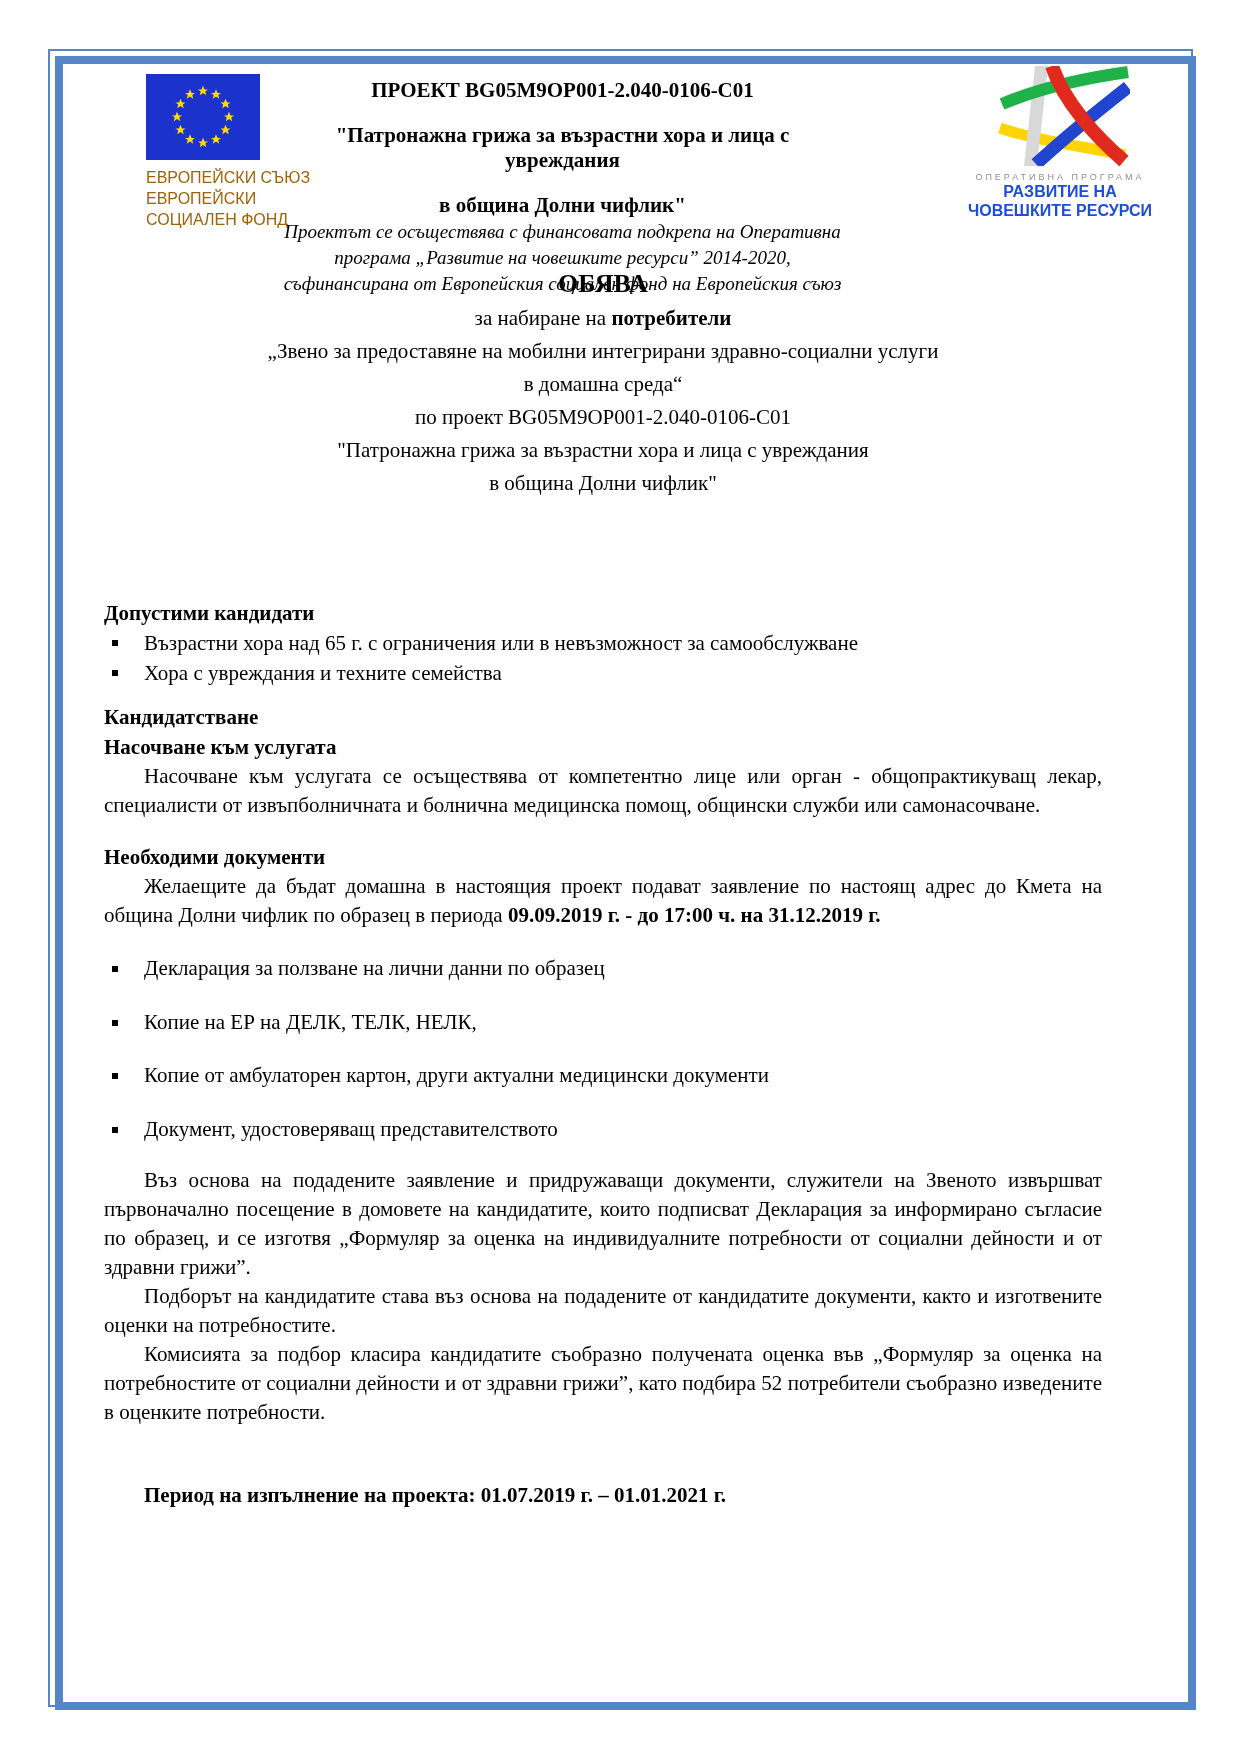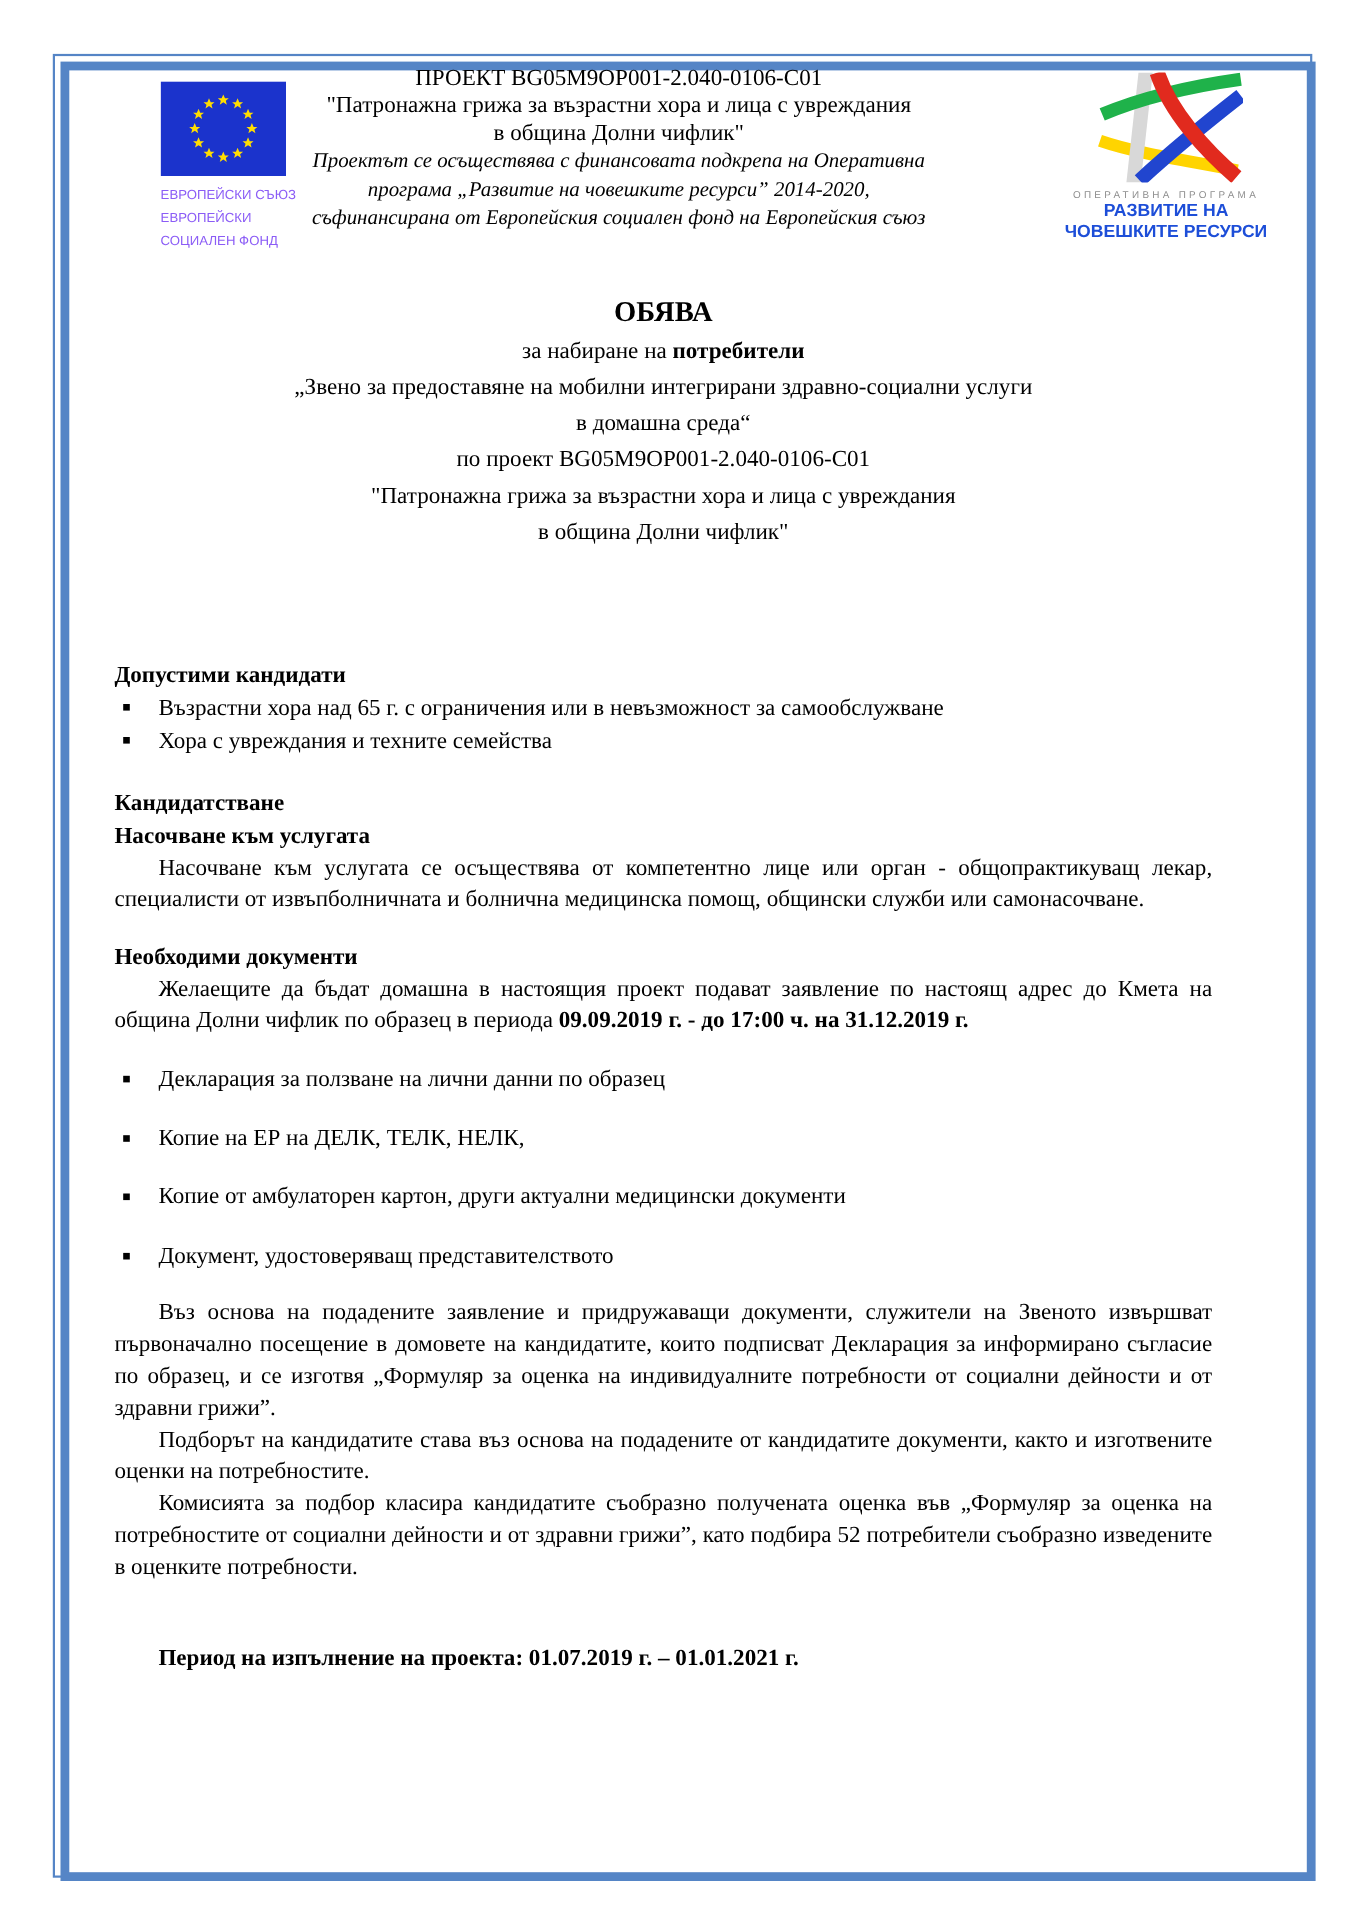--- a/index.html
+++ b/index.html
@@ -18,38 +18,38 @@
   }
   .frame-inner{
     position:absolute;left:55px;top:56px;width:1125px;height:1638px;
     border:8px solid #5585c6;pointer-events:none;
   }
 
   
   .eu-block{position:absolute;left:146px;top:74px;width:170px;}
   .eu-flag{display:block;}
   .eu-caption{margin-top:7px;font-family:"Liberation Sans",sans-serif;
-    font-size:12px;line-height:21px;color:#8b5cf6;white-space:nowrap;}
+    font-size:16px;line-height:21px;color:#a16207;white-space:nowrap;}
   .center-head{position:absolute;left:280px;top:58px;width:565px;text-align:center;}
-  .ch-bold{font-weight:normal;font-size:21px;line-height:25px;}
+  .ch-bold{font-weight:bold;font-size:21px;line-height:25px;margin-top:20px;}
   .ch-italic{font-style:italic;font-size:19px;line-height:24px;margin-top:2px;}
   .op-block{position:absolute;left:958px;top:66px;width:204px;text-align:center;}
   .op-ribbons{display:block;margin:0 auto;}
   .op-cap-top{font-family:"Liberation Sans",sans-serif;font-size:9px;letter-spacing:3px;
     color:#8e8e8e;margin-top:6px;white-space:nowrap;}
   .op-cap-bold{font-family:"Liberation Sans",sans-serif;font-size:16px;font-weight:bold;
     color:#1d4ed8;line-height:19px;white-space:nowrap;}
 
   
   .content{position:absolute;left:104px;top:266px;width:998px;font-size:21px;line-height:29px;}
   .title-block{text-align:center;line-height:33px;}
   .t-main{font-weight:bold;font-size:26px;line-height:36px;}
   .heading{font-weight:bold;line-height:30px;}
   .sp-100{margin-top:98px;}
-  .sp-28{margin-top:26px;}
+  .sp-28{margin-top:14px;}
   .sp-24{margin-top:22px;}
   p{margin:0;text-align:justify;text-indent:40px;}
   ul{margin:0;padding:0;list-style:none;}
   li{position:relative;padding-left:40px;line-height:30px;text-align:left;}
   li::before{content:"";position:absolute;left:8px;top:12px;width:6px;height:6px;background:#000;}
   .docs li{line-height:29.5px;margin-top:24px;}
   .period-line{font-weight:bold;text-indent:40px;text-align:left;margin-top:54px;}
   b{font-weight:bold;}
 </style>
 </head>

